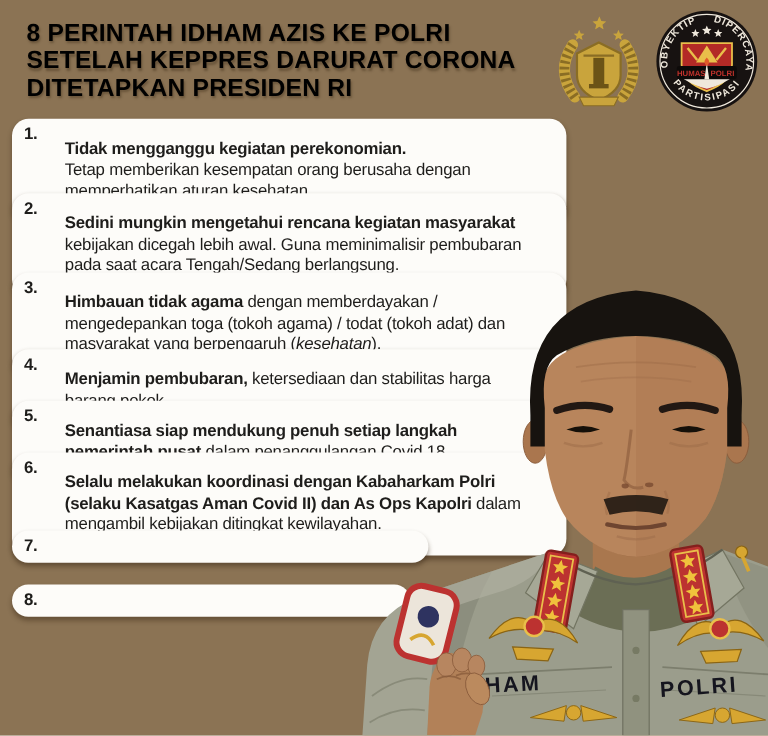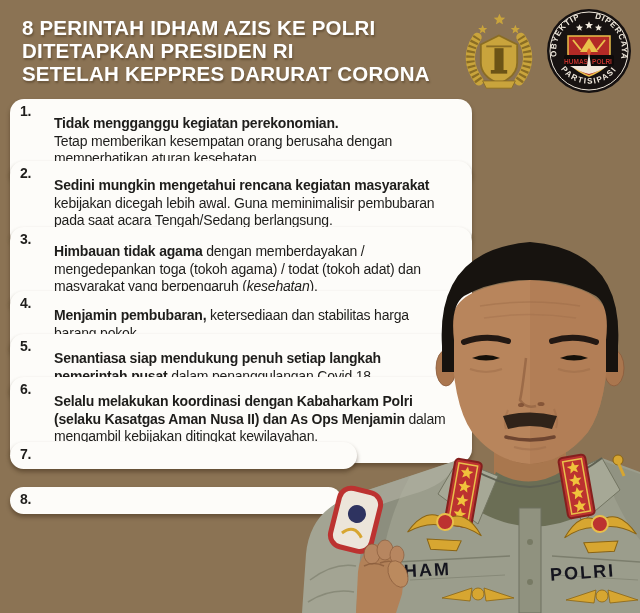--- a/index.html
+++ b/index.html
@@ -3,21 +3,21 @@
 <meta charset="utf-8">
 <style>
   html,body{margin:0;padding:0;}
   body{font-family:"Liberation Sans","DejaVu Sans",sans-serif;}
   .stage{
     position:relative;width:640px;height:613px;background:#8b7354;overflow:hidden;
   }
   
   .title{
     position:absolute;left:22px;top:16px;width:440px;margin:0;
-    color:#ffffff;font-size:20.5px;font-weight:bold;line-height:23px;
+    color:#000000;font-size:20.5px;font-weight:bold;line-height:23px;
     letter-spacing:.2px;text-shadow:1px 2px 2px rgba(40,25,10,.35);
   }
   .title span{display:block;}
   .logo{position:absolute;}
   .logo-emblem{left:452px;top:10px;}
   .logo-badge{left:546px;top:8px;}
   
   .card{
     position:absolute;left:10px;background:#fdfcf9;border-radius:14px;
     box-shadow:0 3px 4px rgba(53,36,18,.45);
@@ -47,22 +47,22 @@
 <svg class="hidden-defs" aria-hidden="true">
   <symbol id="st" viewBox="0 0 20 19">
     <polygon points="10,0 12.9,6.9 20,7.3 14.5,12 16.2,19 10,15 3.8,19 5.5,12 0,7.3 7.1,6.9"></polygon>
   </symbol>
 </svg>
 
 <div class="stage">
 
   <h1 class="title">
     <span>8 PERINTAH IDHAM AZIS KE POLRI</span>
+    <span>SETELAH KEPPRES DARURAT CORONA</span>
     <span>DITETAPKAN PRESIDEN RI</span>
-    <span>SETELAH KEPPRES DARURAT CORONA</span>
   </h1>
 
   <svg class="logo logo-emblem" width="94" height="80" viewBox="0 0 96 88">
     <g fill="#c9a43c">
       <use href="#st" x="42" y="4" width="13" height="12"></use>
       <use href="#st" x="25" y="16" width="10" height="10"></use>
       <use href="#st" x="61" y="16" width="10" height="10"></use>
     </g>
     <path d="M26,78 Q8,54 24,30" fill="none" stroke="#c9a43c" stroke-width="10" stroke-linecap="round"></path>
     <path d="M70,78 Q88,54 72,30" fill="none" stroke="#c9a43c" stroke-width="10" stroke-linecap="round"></path>
@@ -129,21 +129,21 @@
     <p class="txt"><b>Menjamin pembubaran,</b><span> ketersediaan dan stabilitas harga barang pokok.</span></p>
   </article>
 
   <article class="card c5">
     <span class="num">5.</span>
     <p class="txt"><b>Senantiasa siap mendukung penuh setiap langkah pemerintah pusat</b><span> dalam penanggulangan Covid 18.</span></p>
   </article>
 
   <article class="card c6">
     <span class="num">6.</span>
-    <p class="txt"><b>Selalu melakukan koordinasi dengan Kabaharkam Polri (selaku Kasatgas Aman Nusa II) dan As Ops Menjamin</b><span> dalam mengambil kebijakan ditingkat kewilayahan.</span></p>
+    <p class="txt"><b>Selalu melakukan koordinasi dengan Kabaharkam Polri (selaku Kasatgas Aman Covid II) dan As Ops Kapolri</b><span> dalam mengambil kebijakan ditingkat kewilayahan.</span></p>
   </article>
 
   <article class="card c7">
     <span class="num">7.</span>
   </article>
 
   <article class="card c8">
     <span class="num">8.</span>
   </article>
 

